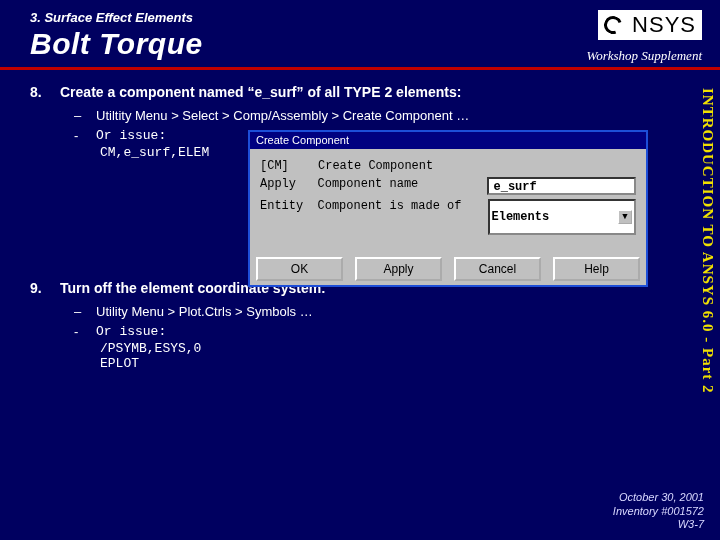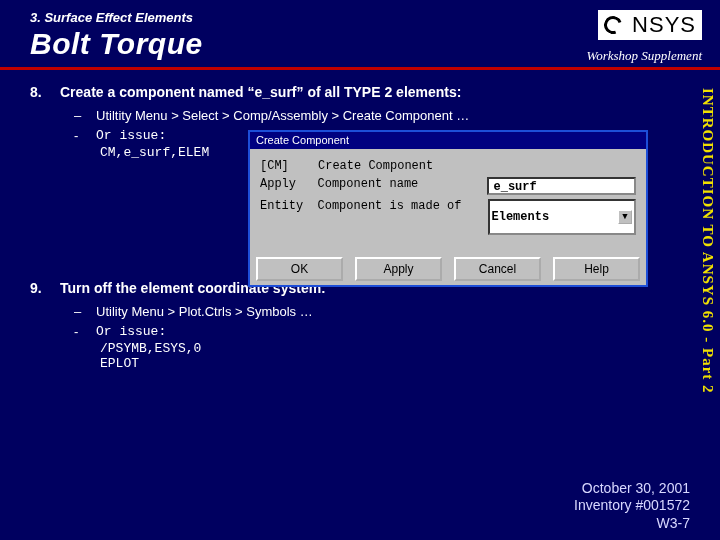--- a/index.html
+++ b/index.html
@@ -162,24 +162,25 @@
     background: #c0c0c0;
     border: 2px outset #fff;
     padding: 3px 0;
     text-align: center;
     font-family: Arial, sans-serif;
     font-size: 12px;
   }
 
   .footer {
     position: absolute;
-    right: 30px;
+    right: 16px;
     bottom: 8px;
     text-align: right;
-    font-size: 14px;
+    font-style: italic;
+    font-size: 11px;
     line-height: 1.25;
     color: #d8d8ff;
   }
 </style>
 </head>
 <body>
 
 <div class="header">
   <div class="section-label">3. Surface Effect Elements</div>
   <div class="page-title">Bolt Torque</div>

